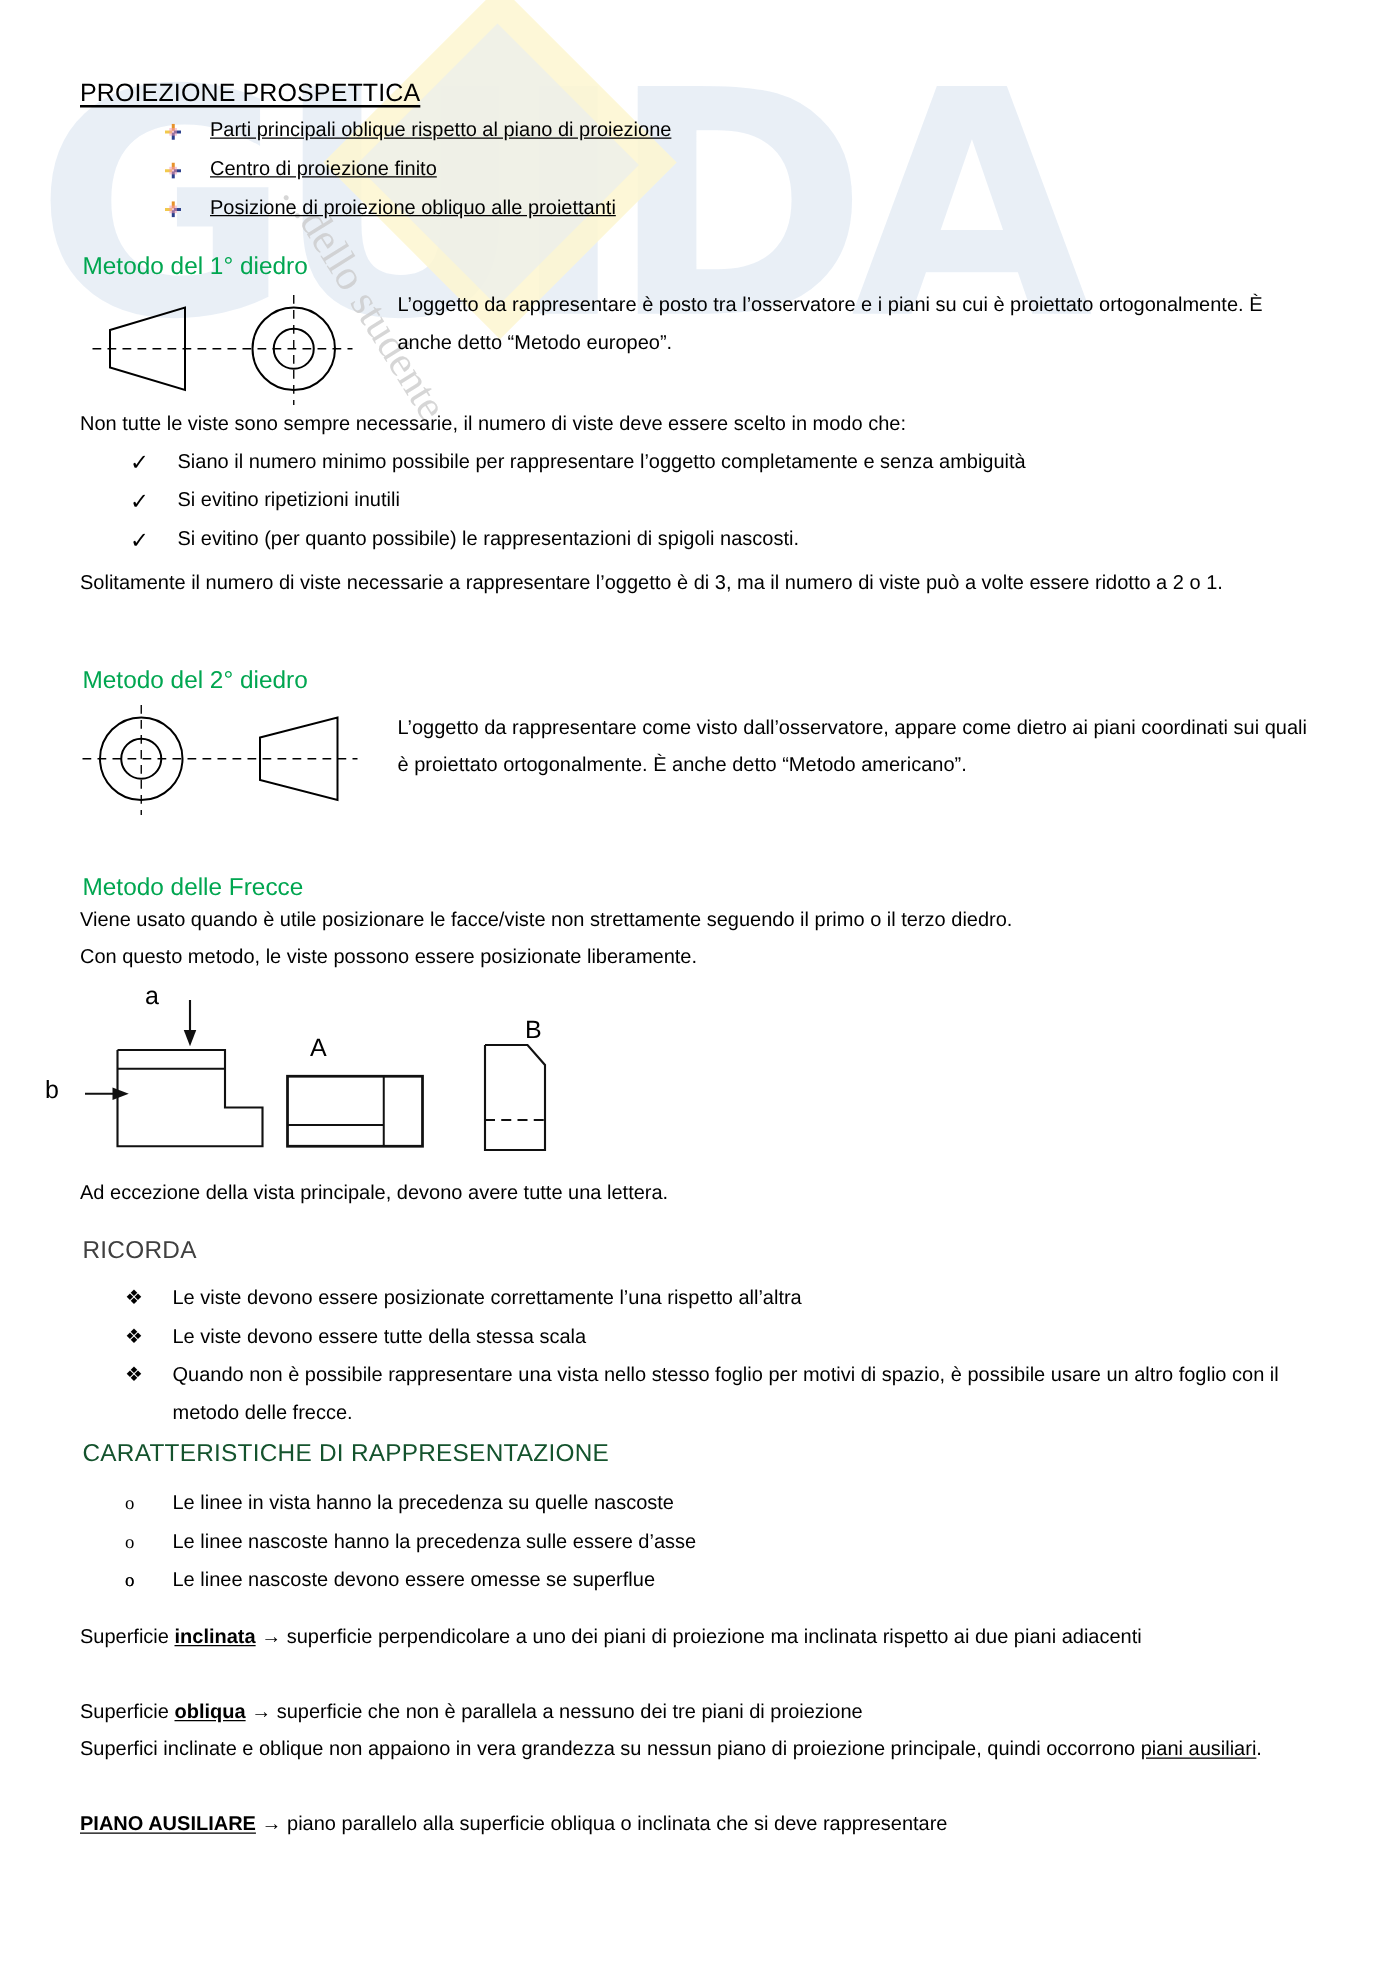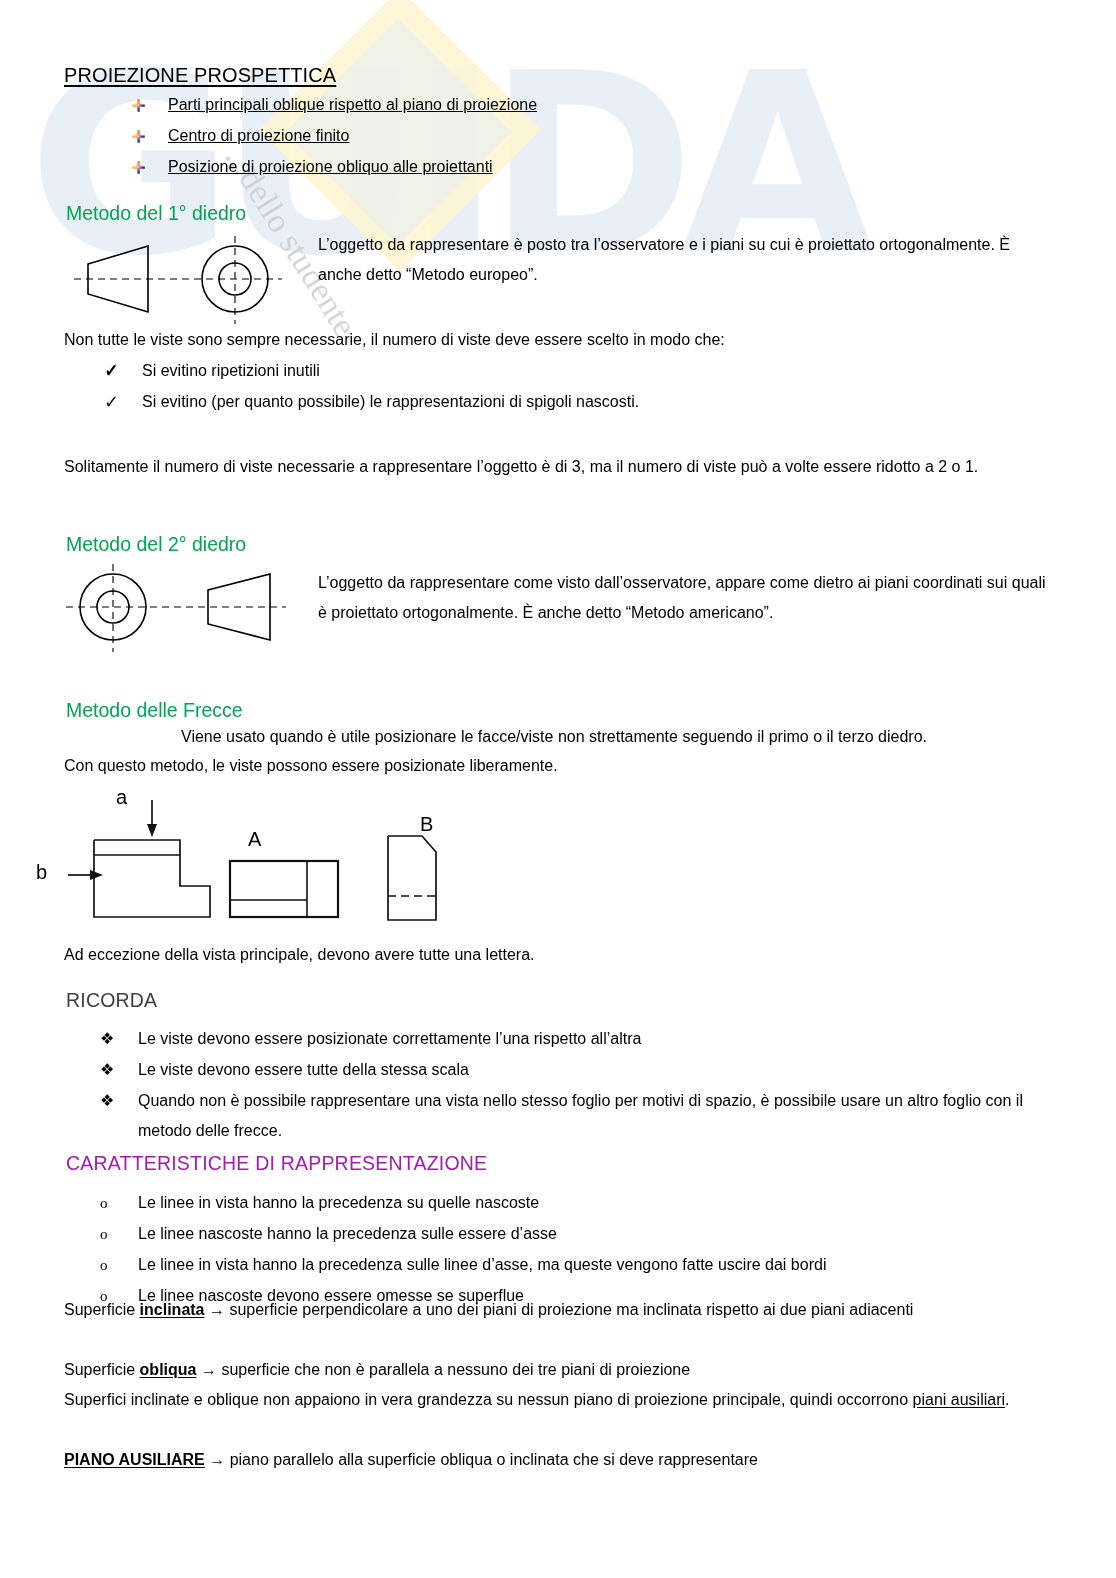--- a/index.html
+++ b/index.html
@@ -95,21 +95,21 @@
     color: #00a650;
     font-size: 19.5px;
     text-underline-offset: 2px;
   }
   .h-yellow {
     color: #404040;
     font-size: 19.5px;
     letter-spacing: .2px;
   }
   .h-blue {
-    color: #a21caf;
+    color: #14532d;
     font-size: 19.5px;
     letter-spacing: .2px;
   }
 
   ul.lst {
     list-style: none;
     margin: 0;
     padding: 0;
   }
   ul.lst > li {
@@ -218,20 +218,21 @@
       </g>
     </svg>
 
     <div class="blk" style="left:318px; top:230px; width:700px;">L’oggetto da rappresentare è posto tra l’osservatore e i piani su cui è proiettato ortogonalmente. È anche detto “Metodo europeo”.</div>
 
     <div class="blk" style="left:64px; top:325px; width:960px;">Non tutte le viste sono sempre necessarie, il numero di viste deve essere scelto in modo che:</div>
 
     <ul class="lst" style="position:absolute; left:104px; top:355px; width:940px;">
       <li>
         <span class="bmark tick">✓</span>
+        <span>Siano il numero minimo possibile per rappresentare l’oggetto completamente e senza ambiguità</span>
       </li>
       <li>
         <span class="bmark tick">✓</span>
         <span>Si evitino ripetizioni inutili</span>
       </li>
       <li>
         <span class="bmark tick">✓</span>
         <span>Si evitino (per quanto possibile) le rappresentazioni di spigoli nascosti.</span>
       </li>
     </ul>
@@ -250,21 +251,21 @@
       </g>
       <g stroke="#000" stroke-width="1.1" stroke-dasharray="7,5">
         <line x1="6" y1="51" x2="226" y2="51"></line>
         <line x1="53" y1="8" x2="53" y2="96"></line>
       </g>
     </svg>
 
     <div class="blk" style="left:318px; top:568px; width:730px;">L’oggetto da rappresentare come visto dall’osservatore, appare come dietro ai piani coordinati sui quali è proiettato ortogonalmente. È anche detto “Metodo americano”.</div>
 
     <div class="blk h-green" style="left:66px; top:695px;">Metodo delle Frecce</div>
-    <div class="blk" style="left:64px; top:722px; width:980px;text-align:center;">Viene usato quando è utile posizionare le facce/viste non strettamente seguendo il primo o il terzo diedro.</div>
+    <div class="blk" style="left:64px; top:722px; width:980px;">Viene usato quando è utile posizionare le facce/viste non strettamente seguendo il primo o il terzo diedro.</div>
     <div class="blk" style="left:64px; top:751px; width:980px;">Con questo metodo, le viste possono essere posizionate liberamente.</div>
 
     <svg class="dgm" style="left:30px; top:782px;" width="450" height="150" viewBox="0 0 450 150">
 
       <g stroke="#111" stroke-width="1.7" fill="#111">
         <line x1="122" y1="18" x2="122" y2="44"></line>
         <polygon points="117,42 127,42 122,55" stroke="none"></polygon>
       </g>
 
       <g stroke="#111" stroke-width="1.7" fill="#111">
@@ -323,21 +324,20 @@
       <li>
         <span class="bmark circle-b">o</span>
         <span>Le linee in vista hanno la precedenza su quelle nascoste</span>
       </li>
       <li>
         <span class="bmark circle-b">o</span>
         <span>Le linee nascoste hanno la precedenza sulle essere d’asse</span>
       </li>
       <li>
         <span class="bmark circle-b">o</span>
-        <span>Le linee in vista hanno la precedenza sulle linee d’asse, ma queste vengono fatte uscire dai bordi</span>
       </li>
       <li>
         <span class="bmark circle-b">o</span>
         <span>Le linee nascoste devono essere omesse se superflue</span>
       </li>
     </ul>
 
     <div class="blk" style="left:64px; top:1295px; width:960px;">
       <span>Superficie </span><span class="bu">inclinata</span><span> → superficie perpendicolare a uno dei piani di proiezione ma inclinata rispetto ai due piani adiacenti</span>
     </div>

